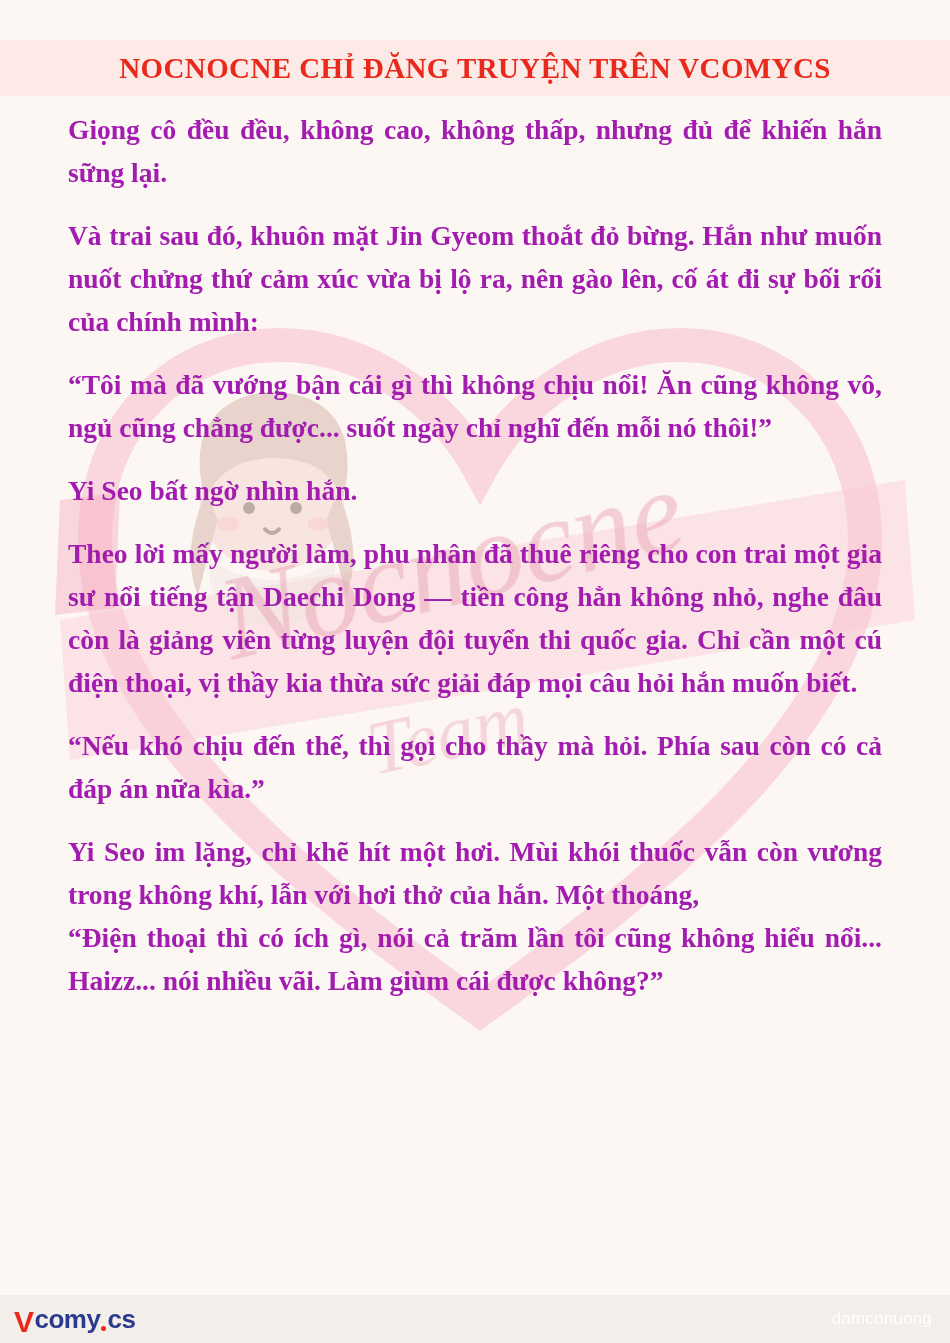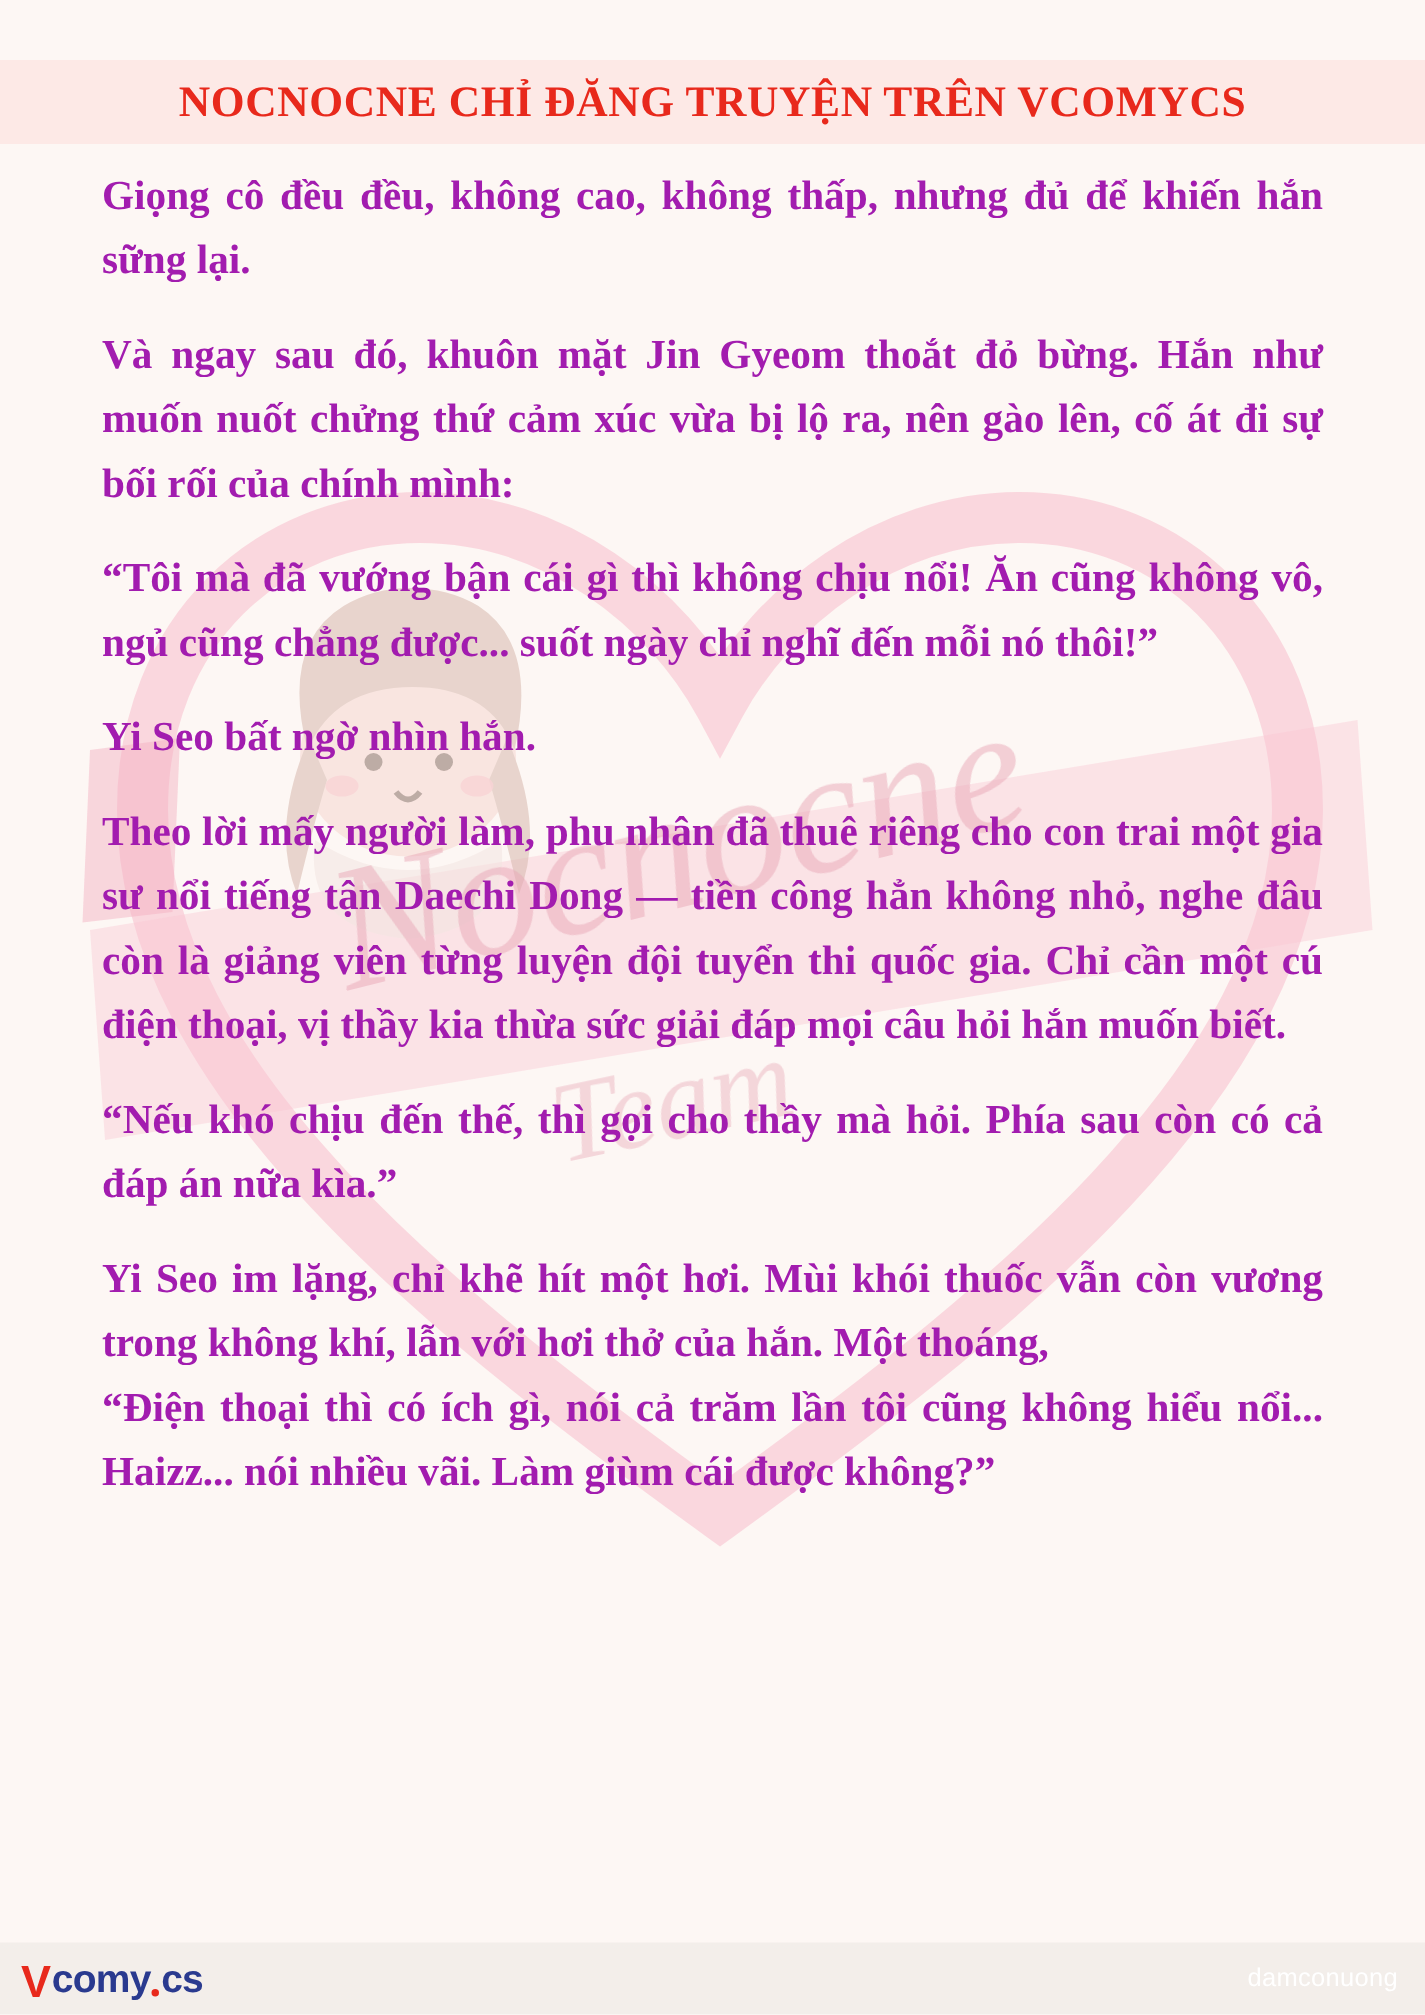--- a/index.html
+++ b/index.html
@@ -151,21 +151,21 @@
     <text x="374" y="775" transform="rotate(-12 374 775)" font-family="Liberation Serif, serif" font-style="italic" font-size="76" fill="#ebb4c0">Team</text>
   </g>
 </svg>
 
 <div id="header-banner">
   <div id="header-title">NOCNOCNE CHỈ ĐĂNG TRUYỆN TRÊN VCOMYCS</div>
 </div>
 
 <div id="content">
   <p class="para">Giọng cô đều đều, không cao, không thấp, nhưng đủ để khiến hắn sững lại.</p>
-  <p class="para">Và ngay sau đó, khuôn mặt Jin Gyeom thoắt đỏ bừng. Hắn như muốn nuốt chửng thứ cảm xúc vừa bị lộ ra, nên gào lên, cố át đi sự bối rối của chính mình:</p>
+  <p class="para">Và trai sau đó, khuôn mặt Jin Gyeom thoắt đỏ bừng. Hắn như muốn nuốt chửng thứ cảm xúc vừa bị lộ ra, nên gào lên, cố át đi sự bối rối của chính mình:</p>
   <p class="para">“Tôi mà đã vướng bận cái gì thì không chịu nổi! Ăn cũng không vô, ngủ cũng chẳng được... suốt ngày chỉ nghĩ đến mỗi nó thôi!”</p>
   <p class="para">Yi Seo bất ngờ nhìn hắn.</p>
   <p class="para">Theo lời mấy người làm, phu nhân đã thuê riêng cho con trai một gia sư nổi tiếng tận Daechi Dong — tiền công hẳn không nhỏ, nghe đâu còn là giảng viên từng luyện đội tuyển thi quốc gia. Chỉ cần một cú điện thoại, vị thầy kia thừa sức giải đáp mọi câu hỏi hắn muốn biết.</p>
   <p class="para">“Nếu khó chịu đến thế, thì gọi cho thầy mà hỏi. Phía sau còn có cả đáp án nữa kìa.”</p>
   <p class="para last">Yi Seo im lặng, chỉ khẽ hít một hơi. Mùi khói thuốc vẫn còn vương trong không khí, lẫn với hơi thở của hắn. Một thoáng,</p>
   <p class="para">“Điện thoại thì có ích gì, nói cả trăm lần tôi cũng không hiểu nổi... Haizz... nói nhiều vãi. Làm giùm cái được không?”</p>
 </div>
 
 <div id="footer-bar"></div>
 <div id="footer-logo">

